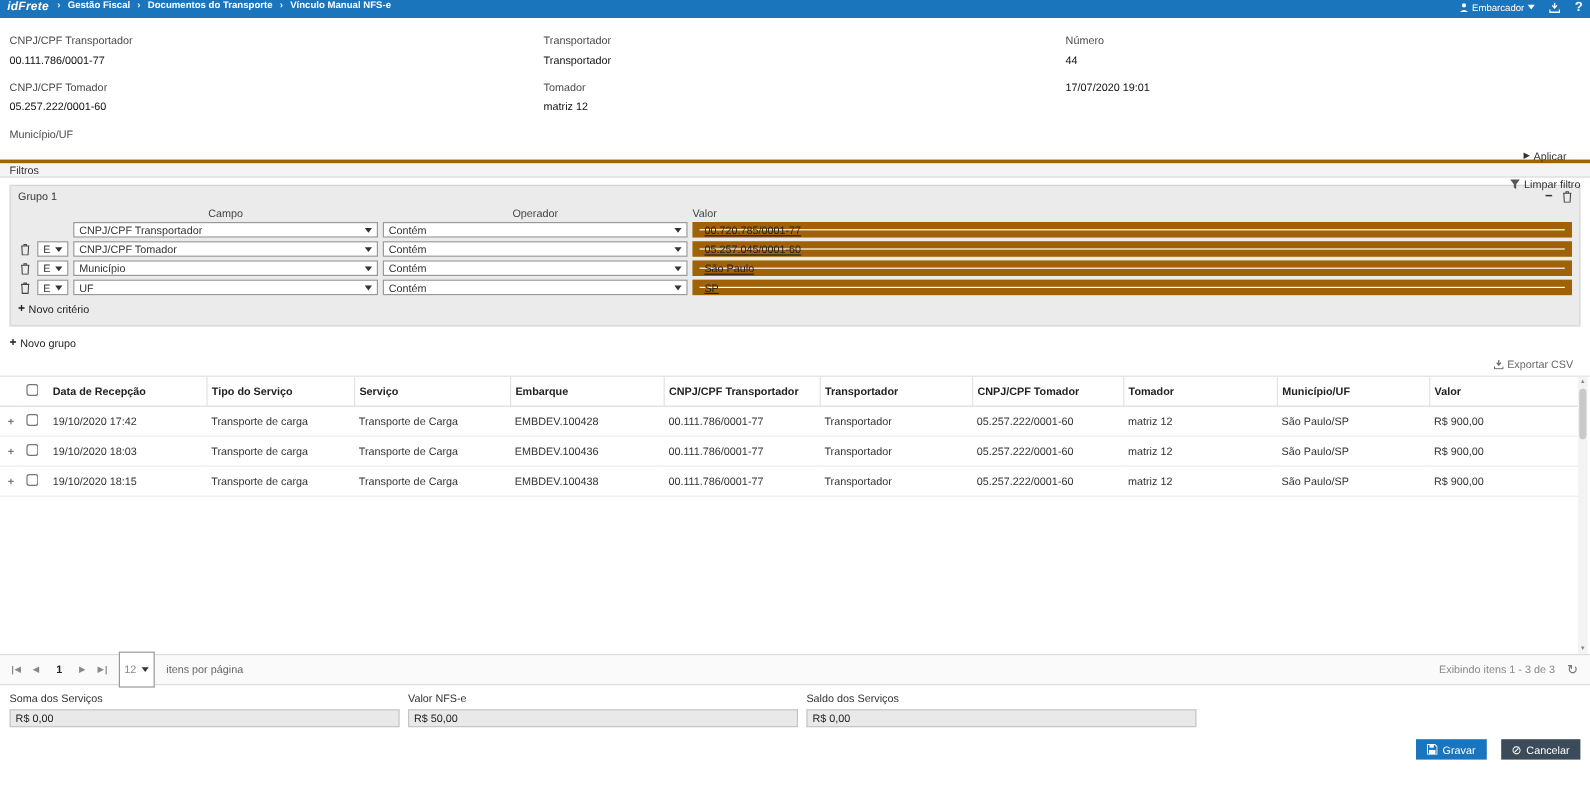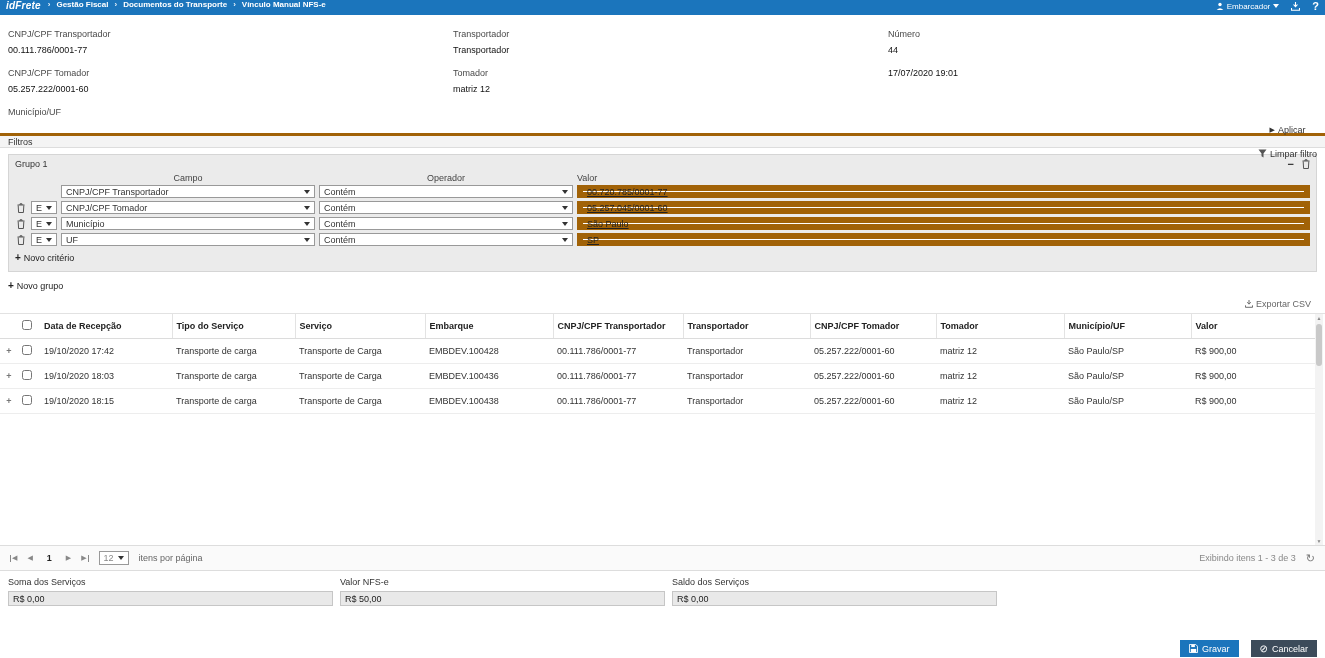--- a/index.html
+++ b/index.html
@@ -56,33 +56,33 @@
   input[type=checkbox] { width:10px; height:10px; margin:0; }
   .vscroll { position:absolute; right:2px; top:0; bottom:0; width:8px; background:#f3f3f3; }
   .vscroll .arrow { position:absolute; left:0; width:8px; font-size:5px; color:#888; text-align:center; }
   .vscroll .thumb { position:absolute; top:10px; left:1px; width:6px; height:42px; background:#c9c9c9; border-radius:3px; }
 
   
   .pagination { border-top:1px solid #ddd; border-bottom:1px solid #ddd; height:26px; display:flex; align-items:center; padding:0 10px; gap:10px; background:#fafafa; color:#888; }
   .pg-btn { cursor:pointer; font-size:7px; display:flex; align-items:center; gap:1px; }
   .pg-bar { display:inline-block; width:1px; height:7px; background:#888; }
   .pg-num { color:#222; font-weight:bold; padding:0 4px; cursor:pointer; }
-  .size-sel { width:30px; height:14px; }
+  .size-sel { width:30px; height:30px; }
   .pg-label { color:#666; }
   .pg-right { margin-left:auto; display:flex; align-items:center; gap:10px; color:#888; }
   .refresh { font-size:11px; cursor:pointer; color:#777; }
 
   
   .summary { display:flex; gap:7px; padding:6px 8px 0 8px; }
   .sum-field { width:325px; }
   .sum-field .lbl { margin-bottom:4px; color:#333; }
   .sum-input { background:#e9e9e9; border:1px solid #c6c6c6; height:15px; display:flex; align-items:center; padding:0 4px; color:#222; }
 
   
-  .actions { position:absolute; right:8px; bottom:1px; display:flex; gap:12px; }
+  .actions { position:absolute; right:8px; bottom:25px; display:flex; gap:12px; }
   .btn { border:none; color:#fff; font-family:"Liberation Sans",sans-serif; font-size:9px; height:17px; padding:0 9px; display:flex; align-items:center; gap:4px; cursor:pointer; }
   .btn-save { background:#1b75bc; }
   .btn-cancel { background:#3c4b5a; }
   .cancel-glyph { font-size:10px; }
 
   svg { display:block; }
 </style>
 </head>
 <body>
 

